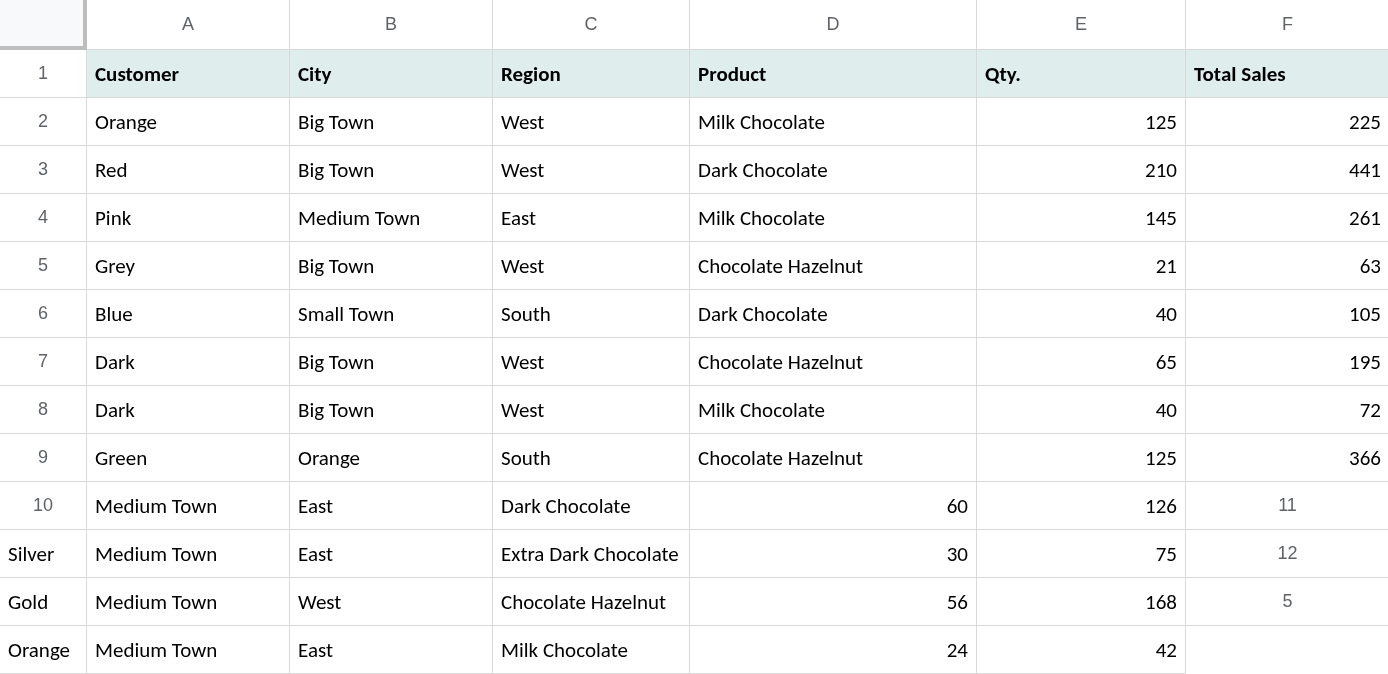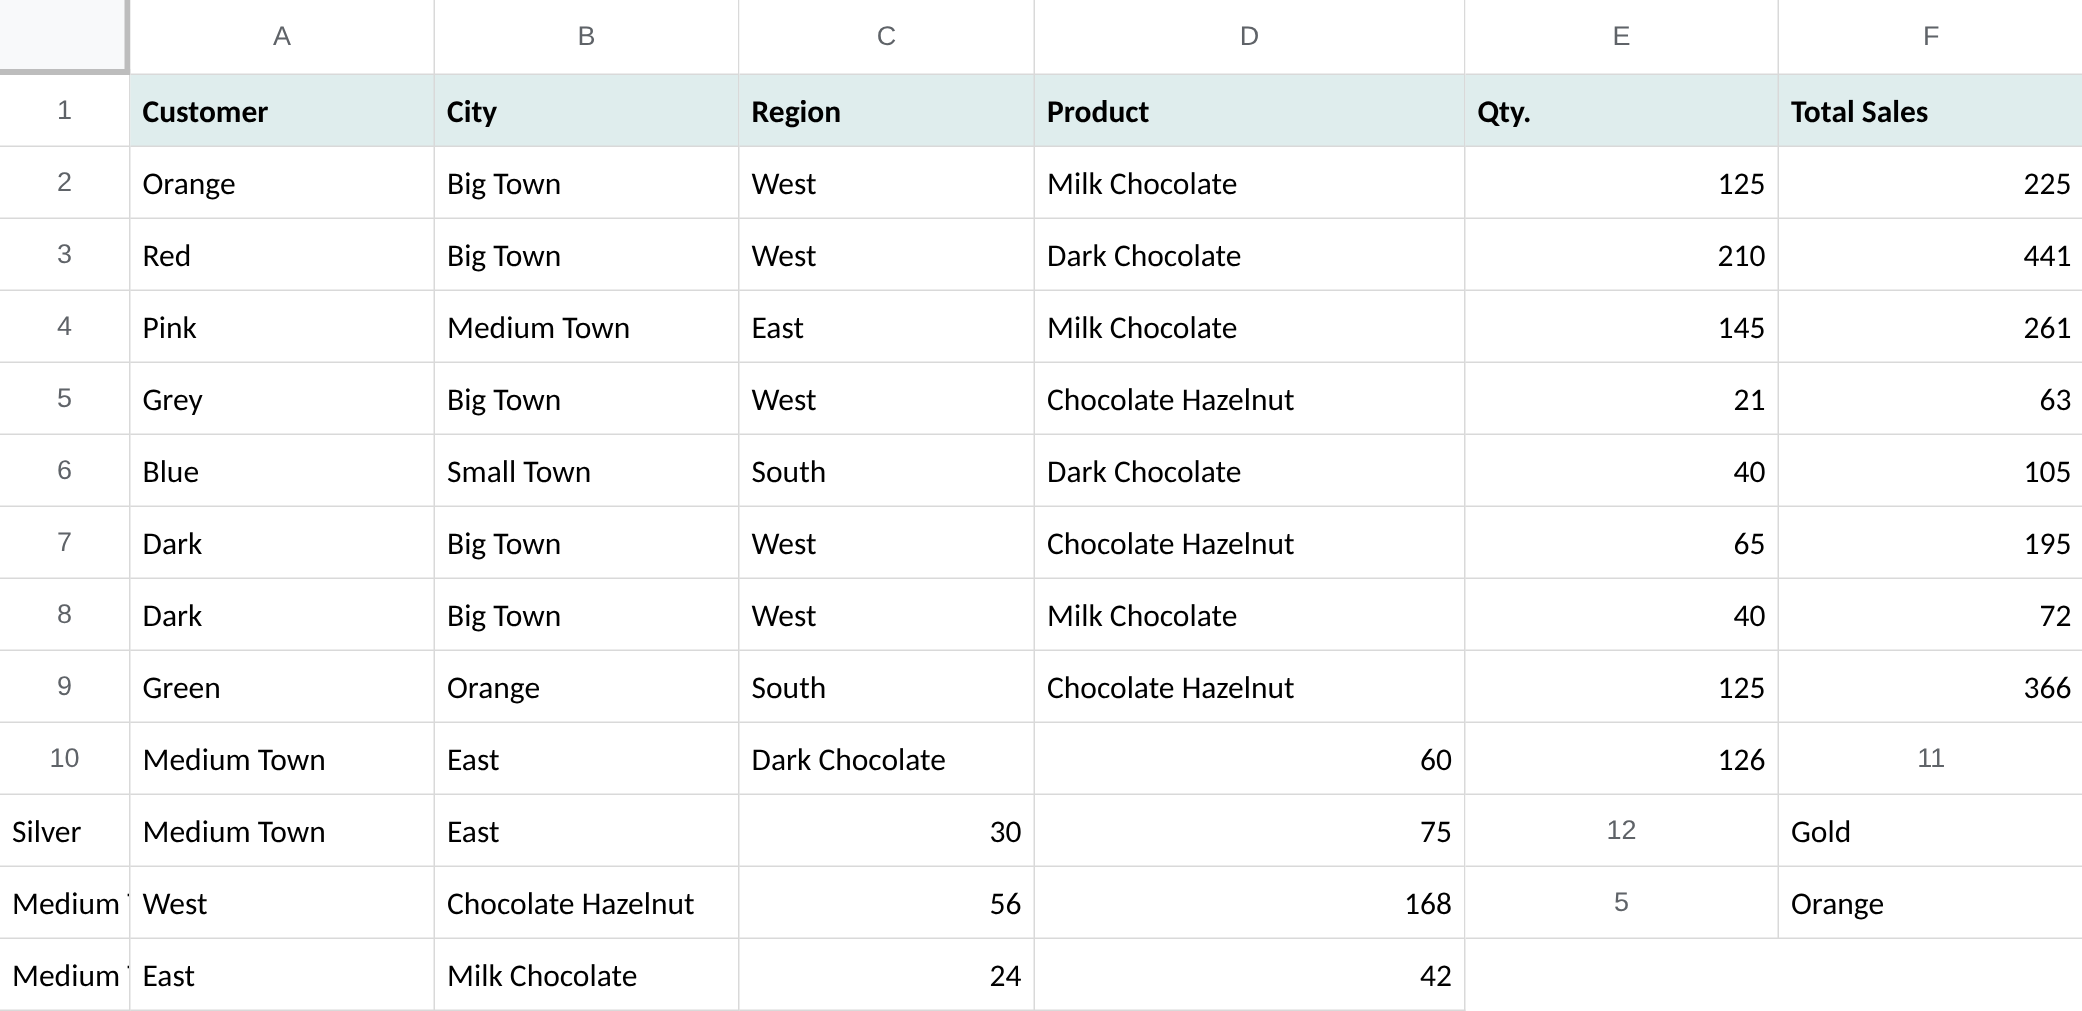--- a/index.html
+++ b/index.html
@@ -158,20 +158,21 @@
   <div class="cell">Medium Town</div>
   <div class="cell">East</div>
   <div class="cell">Dark Chocolate</div>
   <div class="cell num">60</div>
   <div class="cell num">126</div>
 
   <div class="row-header">11</div>
   <div class="cell">Silver</div>
   <div class="cell">Medium Town</div>
   <div class="cell">East</div>
+  <div class="cell">Extra Dark Chocolate</div>
   <div class="cell num">30</div>
   <div class="cell num">75</div>
 
   <div class="row-header">12</div>
   <div class="cell">Gold</div>
   <div class="cell">Medium Town</div>
   <div class="cell">West</div>
   <div class="cell">Chocolate Hazelnut</div>
   <div class="cell num">56</div>
   <div class="cell num">168</div>

